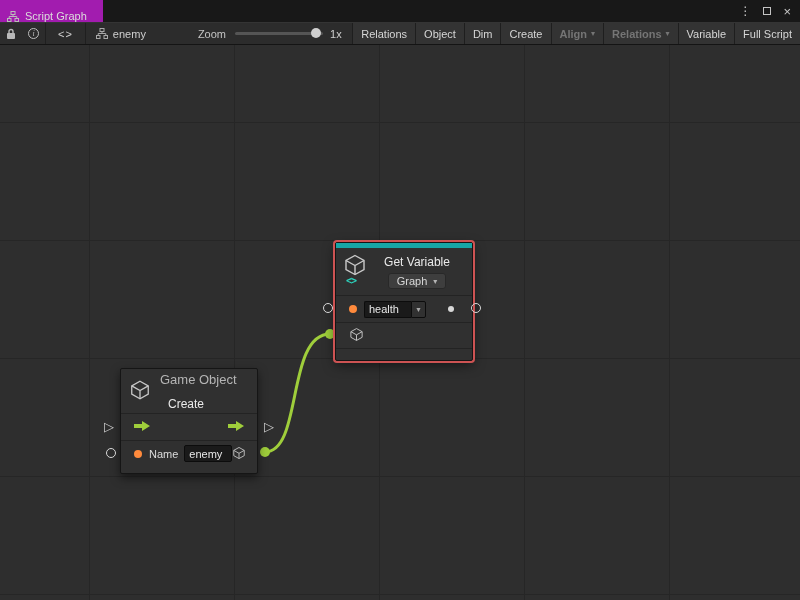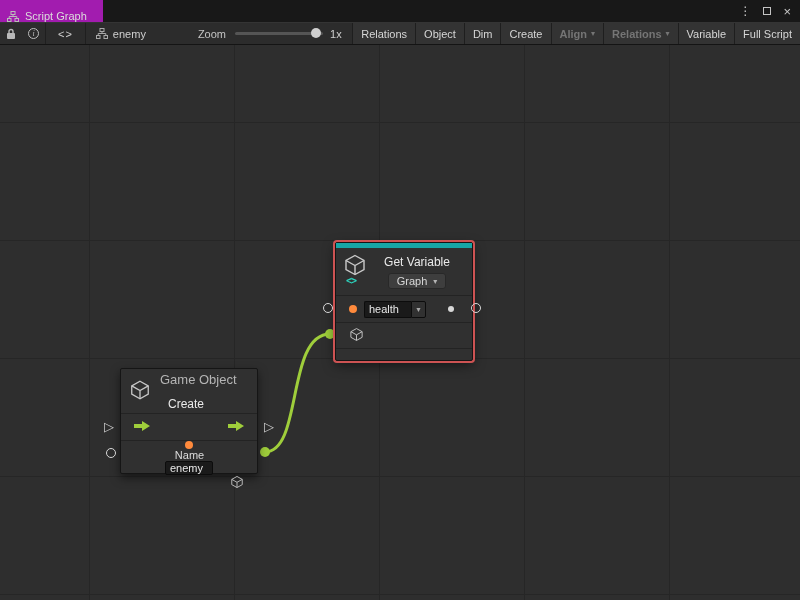--- a/index.html
+++ b/index.html
@@ -85,21 +85,21 @@
           border-radius:0 2px 2px 0; }
   .outdot { width:6px; height:6px; border-radius:50%; background:#d8d8d8;
             margin-left:auto; margin-right:5px; }
 
   
   .n-create { left:120px; top:323px; width:138px; }
   .cr-head { display:flex; gap:9px; height:44px; padding:0 8px; align-items:center; }
   .cr-cat { font-size:13px; color:#b5b5b5; margin-bottom:10px; }
   .cr-title { font-size:12px; color:#eaeaea;margin-left:8px; }
   .cr-flow { height:27px; }
-  .cr-name { height:26px;flex-direction:column; }
+  .cr-name { height:26px; }
   .cr-bottom { height:7px; }
   .spacer { flex:1; }
   .lbl { margin:0 6px 0 7px; color:#dcdcdc; }
   .namein { width:48px; border-radius:2px; }
 
   
   .p-circle { position:absolute; width:10px; height:10px; border:1px solid #d8d8d8;
               border-radius:50%; background:transparent; }
   .p-tri { position:absolute; color:#cccccc; font-size:13px; line-height:1; }
 </style>

